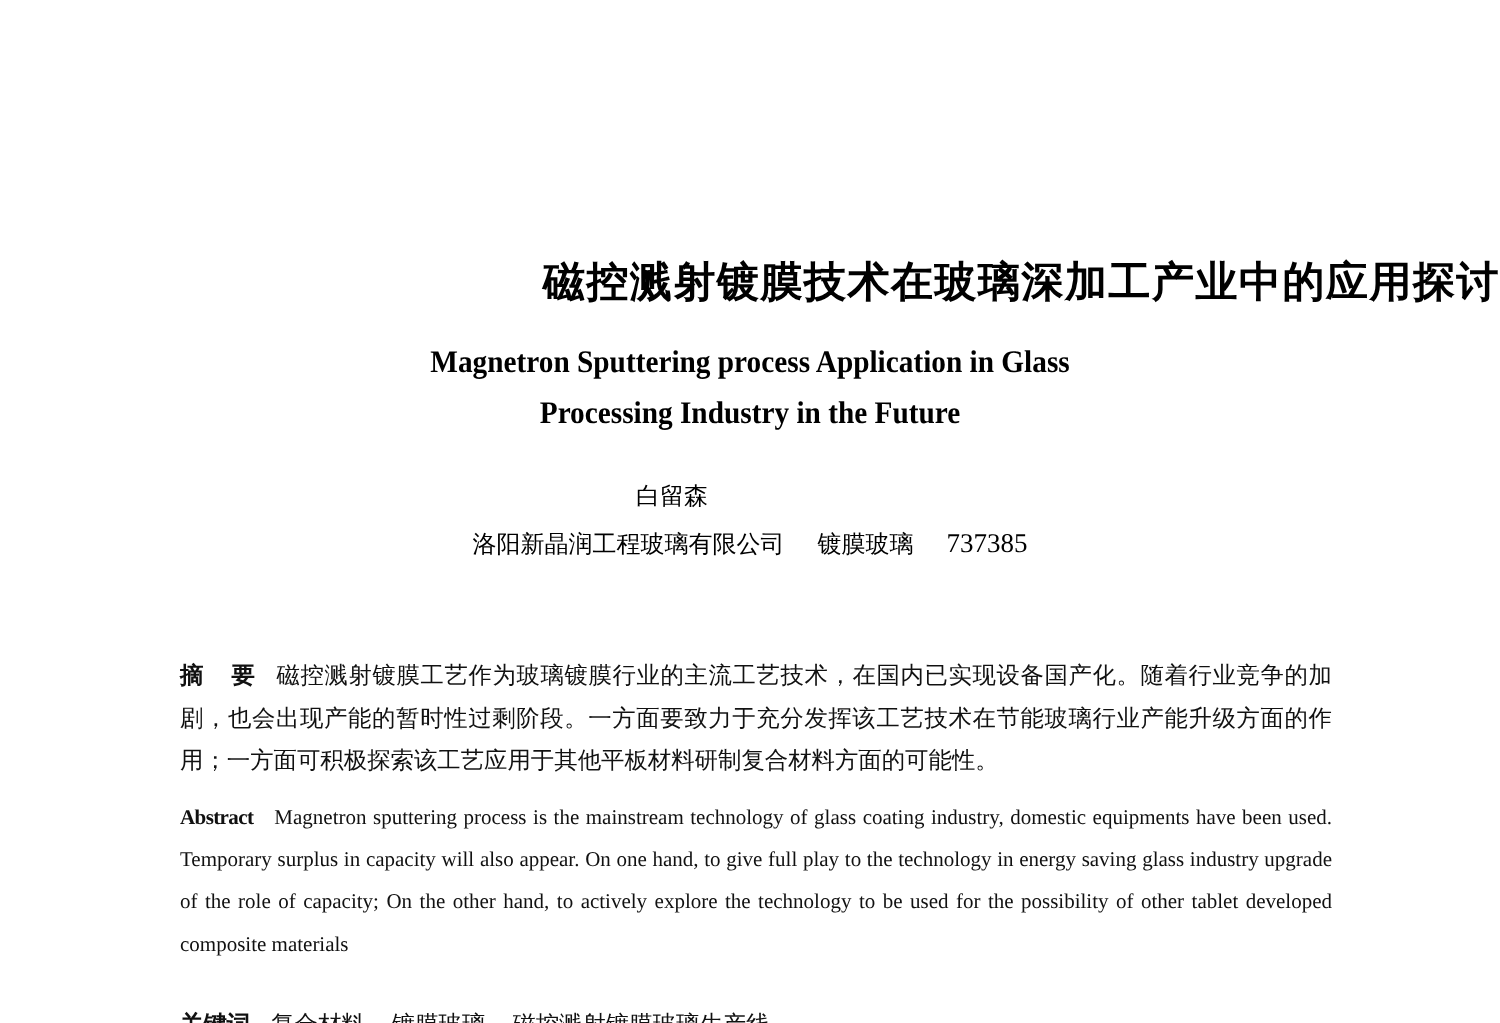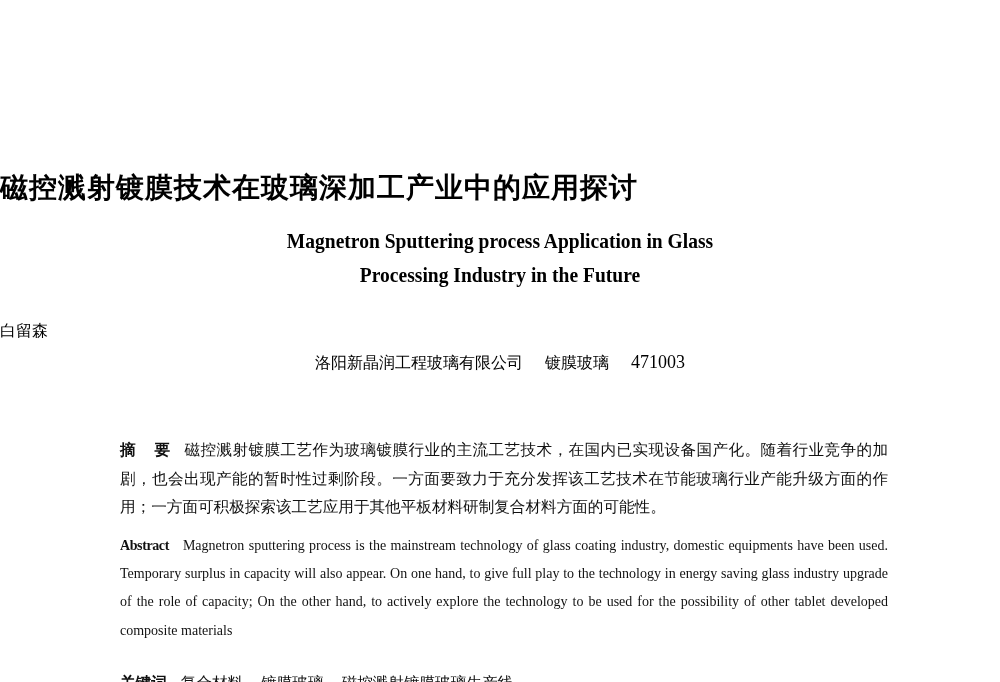--- a/index.html
+++ b/index.html
@@ -17,21 +17,21 @@
     .page {
       position: absolute;
       left: 0; top: 0;
       width: 1000px;
       height: 682px;
     }
     .title-zh {
       position: absolute;
       left: 0; width: 1000px;
       top: 168px;
-      text-align: left;
+      text-align: right;
       font-family: "DejaVu Sans", sans-serif;
       font-weight: bold;
       font-size: 28px;
       letter-spacing: 1px;
       line-height: 40px;
       color: #000;
     }
     .title-en {
       position: absolute;
       left: 0; width: 1000px;
@@ -42,20 +42,21 @@
       font-size: 21px;
       line-height: 34px;
       color: #000;
       transform: scaleX(0.93);
     }
     .title-en span { display: block; }
     .author {
       position: absolute;
       left: 0; width: 896px;
       top: 320px;
+      text-align: center;
       font-family: "DejaVu Serif", serif;
       font-size: 16px;
       line-height: 22px;
       color: #000;
     }
     .affil {
       position: absolute;
       left: 0; width: 1000px;
       top: 350px;
       text-align: center;
@@ -121,21 +122,21 @@
   <div class="title-zh">磁控溅射镀膜技术在玻璃深加工产业中的应用探讨</div>
 
   <div class="title-en">
     <span>Magnetron Sputtering process Application in Glass</span>
     <span>Processing Industry in the Future</span>
   </div>
 
   <div class="author">白留森</div>
 
   <div class="affil">
-    <span>洛阳新晶润工程玻璃有限公司</span><span class="gap"></span><span>镀膜玻璃</span><span class="gap"></span><span class="zip">471003</span>
+    <span>洛阳新晶润工程玻璃有限公司</span><span class="gap"></span><span>镀膜玻璃</span><span class="gap"></span><span class="zip">737385</span>
   </div>
 
   <div class="abstract-zh">
     <span class="label"><span>摘</span><span class="sp"></span><span>要</span></span><span>磁控溅射镀膜工艺作为玻璃镀膜行业的主流工艺技术，在国内已实现设备国产化。随着行业竞争的加剧，也会出现产能的暂时性过剩阶段。一方面要致力于充分发挥该工艺技术在节能玻璃行业产能升级方面的作用；一方面可积极探索该工艺应用于其他平板材料研制复合材料方面的可能性。</span>
   </div>
 
   <div class="abstract-en">
     <span class="label">Abstract</span><span>Magnetron sputtering process is the mainstream technology of glass coating industry, domestic equipments have been used. Temporary surplus in capacity will also appear. On one hand, to give full play to the technology in energy saving glass industry upgrade of the role of capacity; On the other hand, to actively explore the technology to be used for the possibility of other tablet developed composite materials</span>
   </div>
 

